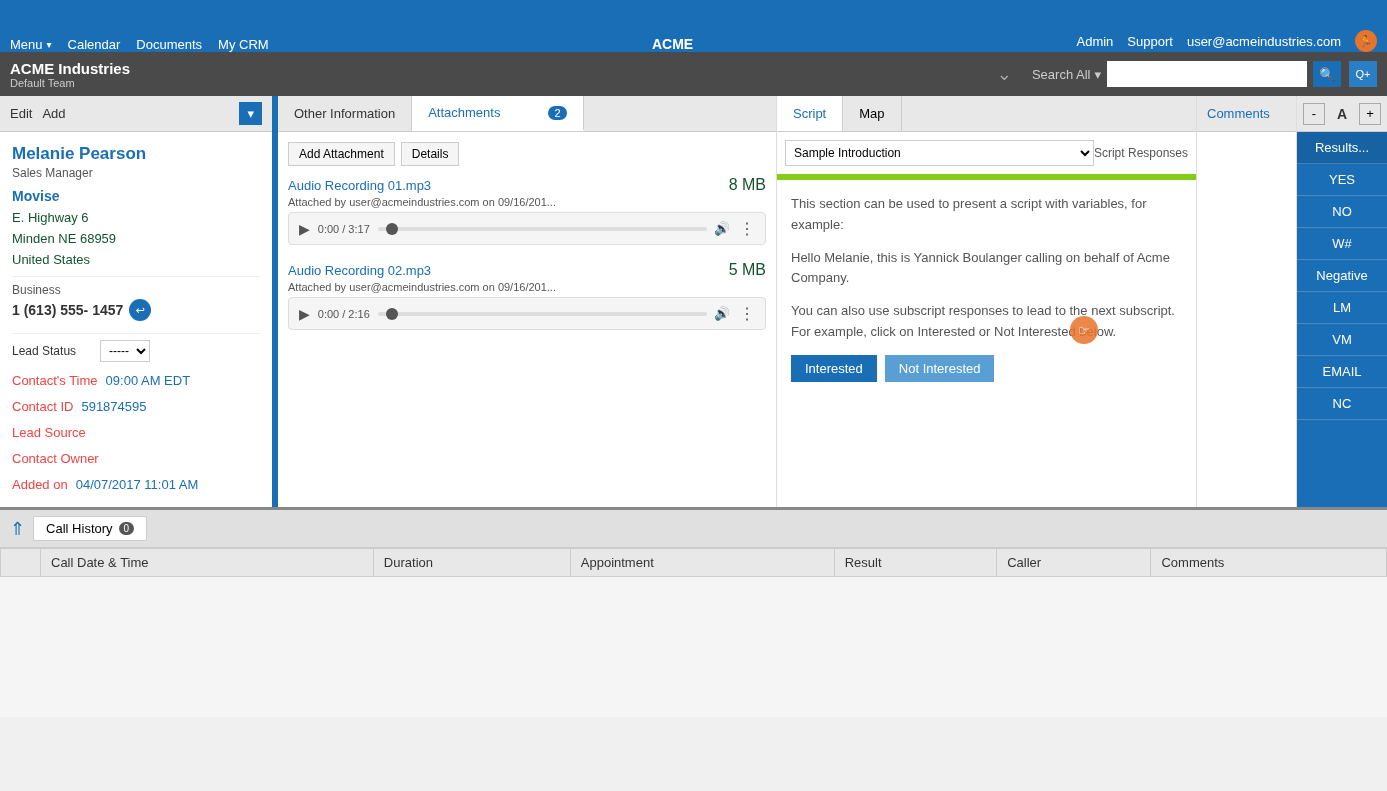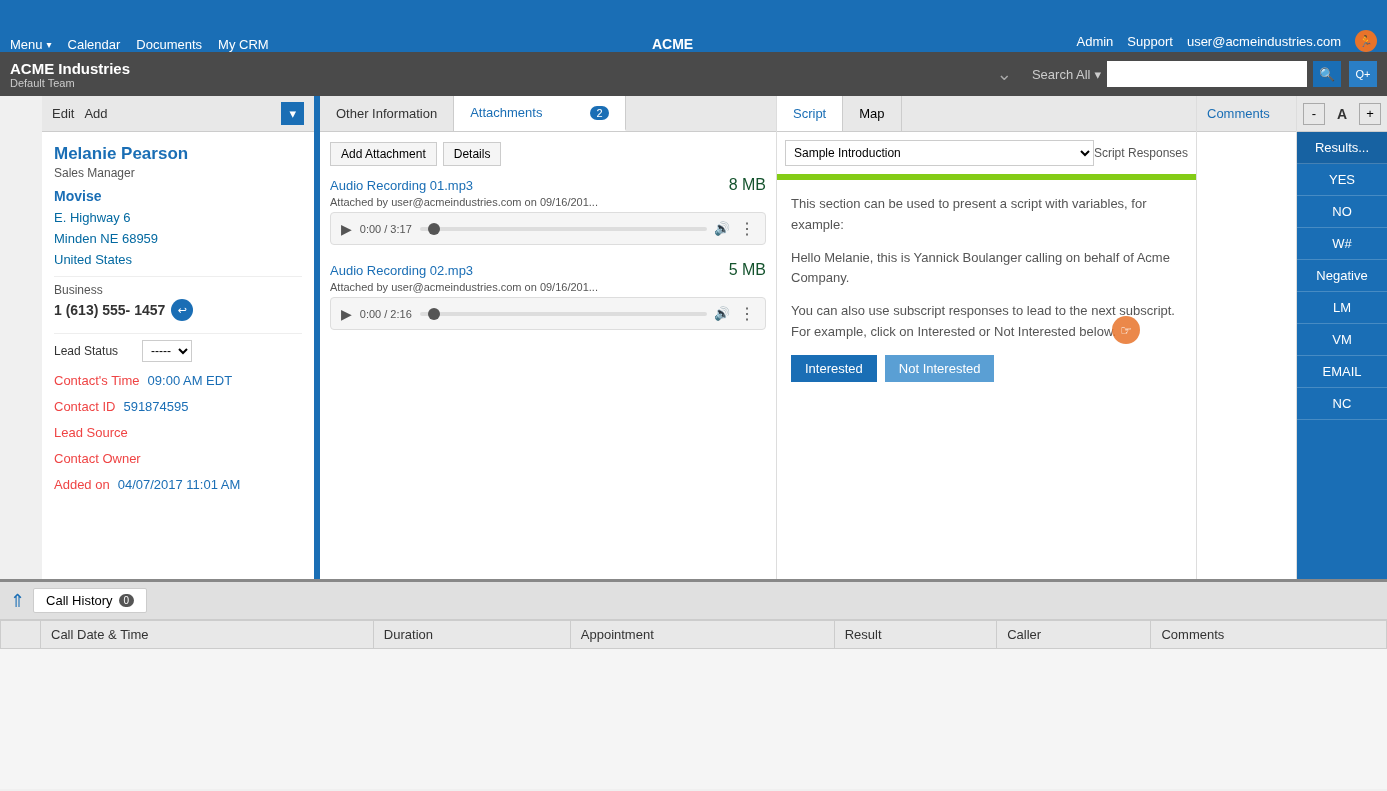--- a/index.html
+++ b/index.html
@@ -70,21 +70,21 @@
       background: #1a6eb5;
       color: white;
       border: none;
       padding: 4px 8px;
       cursor: pointer;
     }
     .contact-info { padding: 12px; }
     .contact-name { font-size: 17px; font-weight: bold; color: #1a6eb5; margin-bottom: 2px; }
     .contact-title { font-size: 12px; color: #555; margin-bottom: 8px; }
     .contact-company { font-size: 14px; font-weight: bold; color: #1a6eb5; margin-bottom: 4px; }
-    .contact-address { font-size: 12px; color: #0369a1; line-height: 1.6; margin-bottom: 6px; }
+    .contact-address { font-size: 12px; color: #14532d; line-height: 1.6; margin-bottom: 6px; }
     .contact-email-row { display: flex; align-items: center; gap: 6px; margin-bottom: 10px; }
     .contact-email-row a { color: #1a6eb5; font-size: 12px; }
     .email-icon { background: #1a6eb5; color: white; border-radius: 50%; width: 22px; height: 22px; display: flex; align-items: center; justify-content: center; font-size: 11px; }
     .contact-divider { border: none; border-top: 1px solid #eee; margin: 6px 0; }
     .business-label { font-size: 12px; color: #555; margin-bottom: 2px; }
     .business-phone-row { display: flex; align-items: center; gap: 6px; margin-bottom: 12px; }
     .business-phone { font-size: 14px; font-weight: bold; color: #333; }
     .phone-icon { background: #1a6eb5; color: white; border-radius: 50%; width: 22px; height: 22px; display: flex; align-items: center; justify-content: center; font-size: 11px; }
     .lead-status-row { display: flex; align-items: center; gap: 8px; margin-bottom: 6px; }
     .lead-status-label { font-size: 12px; color: #333; min-width: 80px; }
@@ -327,21 +327,21 @@
       <span>▾</span>
     </div>
     <div class="search-input-wrap">
       <input type="text" style="">
     </div>
     <button class="search-btn">🔍</button>
     <button class="search-extra-btn">Q+</button>
   </div>
 </div>
 
-<div style="display:flex; height:483px; position:relative;margin-left:42px;">
+<div style="display:flex; height:411px; position:relative;">
 
   <div class="left-panel">
     <div class="left-toolbar">
       <button>Edit</button>
       <button>Add</button>
       <button class="dropdown-arrow">▾</button>
     </div>
     <div class="contact-info">
       <div class="contact-name">Melanie  Pearson</div>
       <div class="contact-title">Sales Manager</div>

